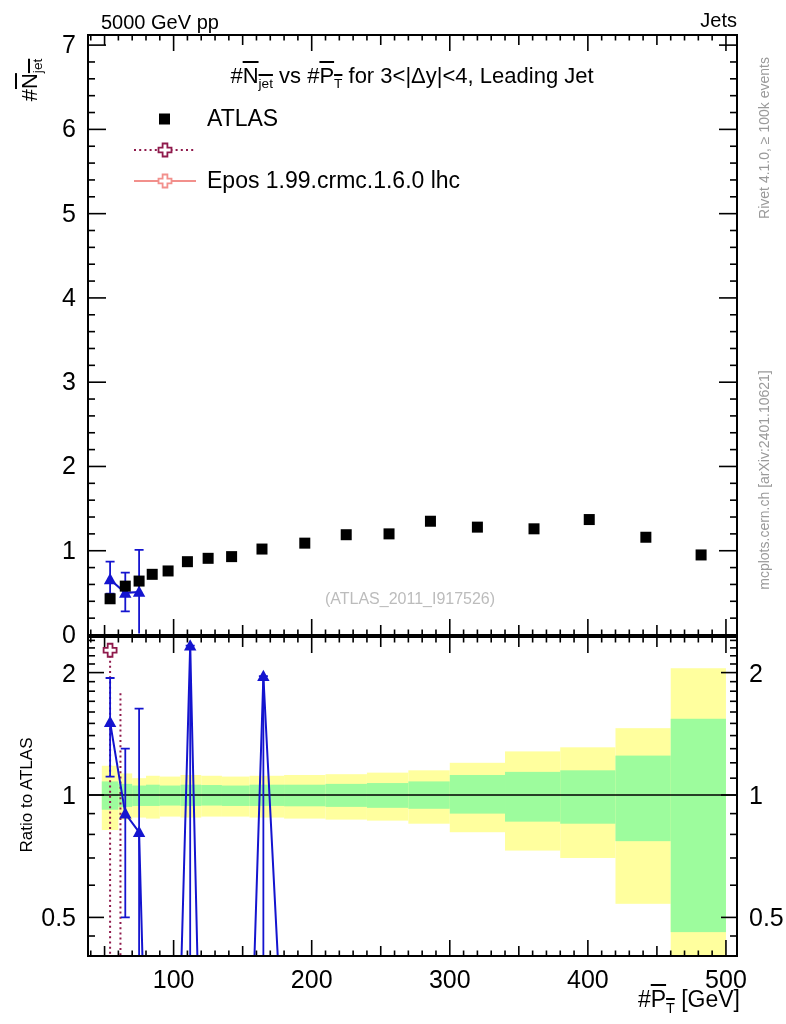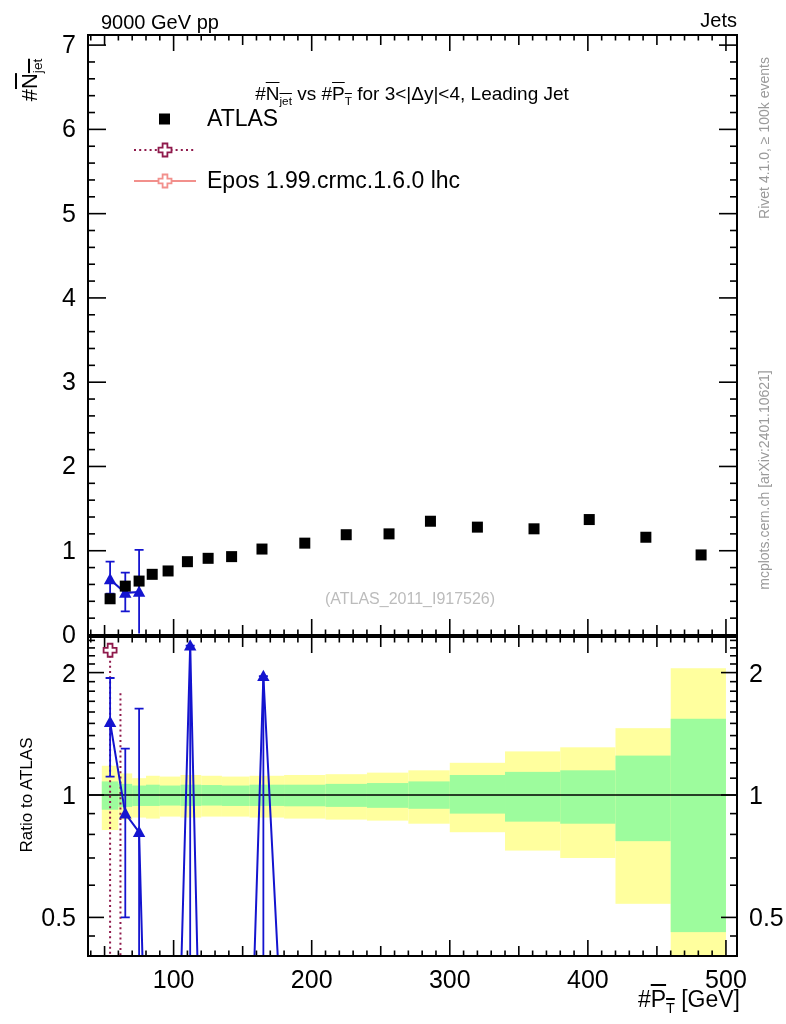--- a/index.html
+++ b/index.html
@@ -3,21 +3,21 @@
 <meta charset="utf-8">
 <style>
   html,body{margin:0;padding:0;background:#fff;}
   #page{position:relative;width:786px;height:1024px;background:#ffffff;
         font-family:"Liberation Sans",sans-serif;color:#000;overflow:hidden;}
   #plot-svg{position:absolute;left:0;top:0;}
   .abs{position:absolute;white-space:nowrap;}
   .ov{text-decoration:overline;}
   sub{font-size:0.62em;line-height:0;}
   .hdr{font-size:20px;}
-  .plot-title{font-size:19px;margin-top:20px;}
+  .plot-title{font-size:22px;}
   .legend{left:132px;top:103px;}
   .lrow{display:flex;align-items:center;height:31px;}
   .lsample{width:66px;height:22px;display:inline-block;}
   .llabel{font-size:23px;padding-left:9px;}
   .watermark{font-size:16px;}
   .sidenote{font-size:14px;transform:translate(-50%,-50%) rotate(-90deg);}
   .vlabel{transform:translate(-50%,-50%) rotate(-90deg);}
 </style>
 </head>
 <body>
@@ -453,21 +453,21 @@
         <text x="76" y="53.11235955056179" text-anchor="end">7</text>
         <text x="76" y="926.4" text-anchor="end">0.5</text>
         <text x="749" y="926.4" text-anchor="start">0.5</text>
         <text x="76" y="804" text-anchor="end">1</text>
         <text x="749" y="804" text-anchor="start">1</text>
         <text x="76" y="681.6" text-anchor="end">2</text>
         <text x="749" y="681.6" text-anchor="start">2</text>
       </g>
     </svg>
 
-  <div class="abs hdr" style="left:101px;top:11px;">9000 GeV pp</div>
+  <div class="abs hdr" style="left:101px;top:11px;">5000 GeV pp</div>
   <div class="abs hdr" style="right:49px;top:9px;">Jets</div>
 
   <div class="abs plot-title" style="left:412px;top:63px;transform:translateX(-50%);"><span>#</span><span class="ov"><span>N</span><sub>jet</sub></span><span> vs #</span><span class="ov"><span>P</span><sub>T</sub></span><span> for 3&lt;|Δy|&lt;4, Leading Jet</span></div>
 
   <div class="abs legend">
     <div class="lrow">
       <span class="lsample"><svg width="66" height="22">
             <rect x="27" y="5.5" width="11" height="11" fill="#000000"></rect>
           </svg></span>
       <span class="llabel">ATLAS</span>

